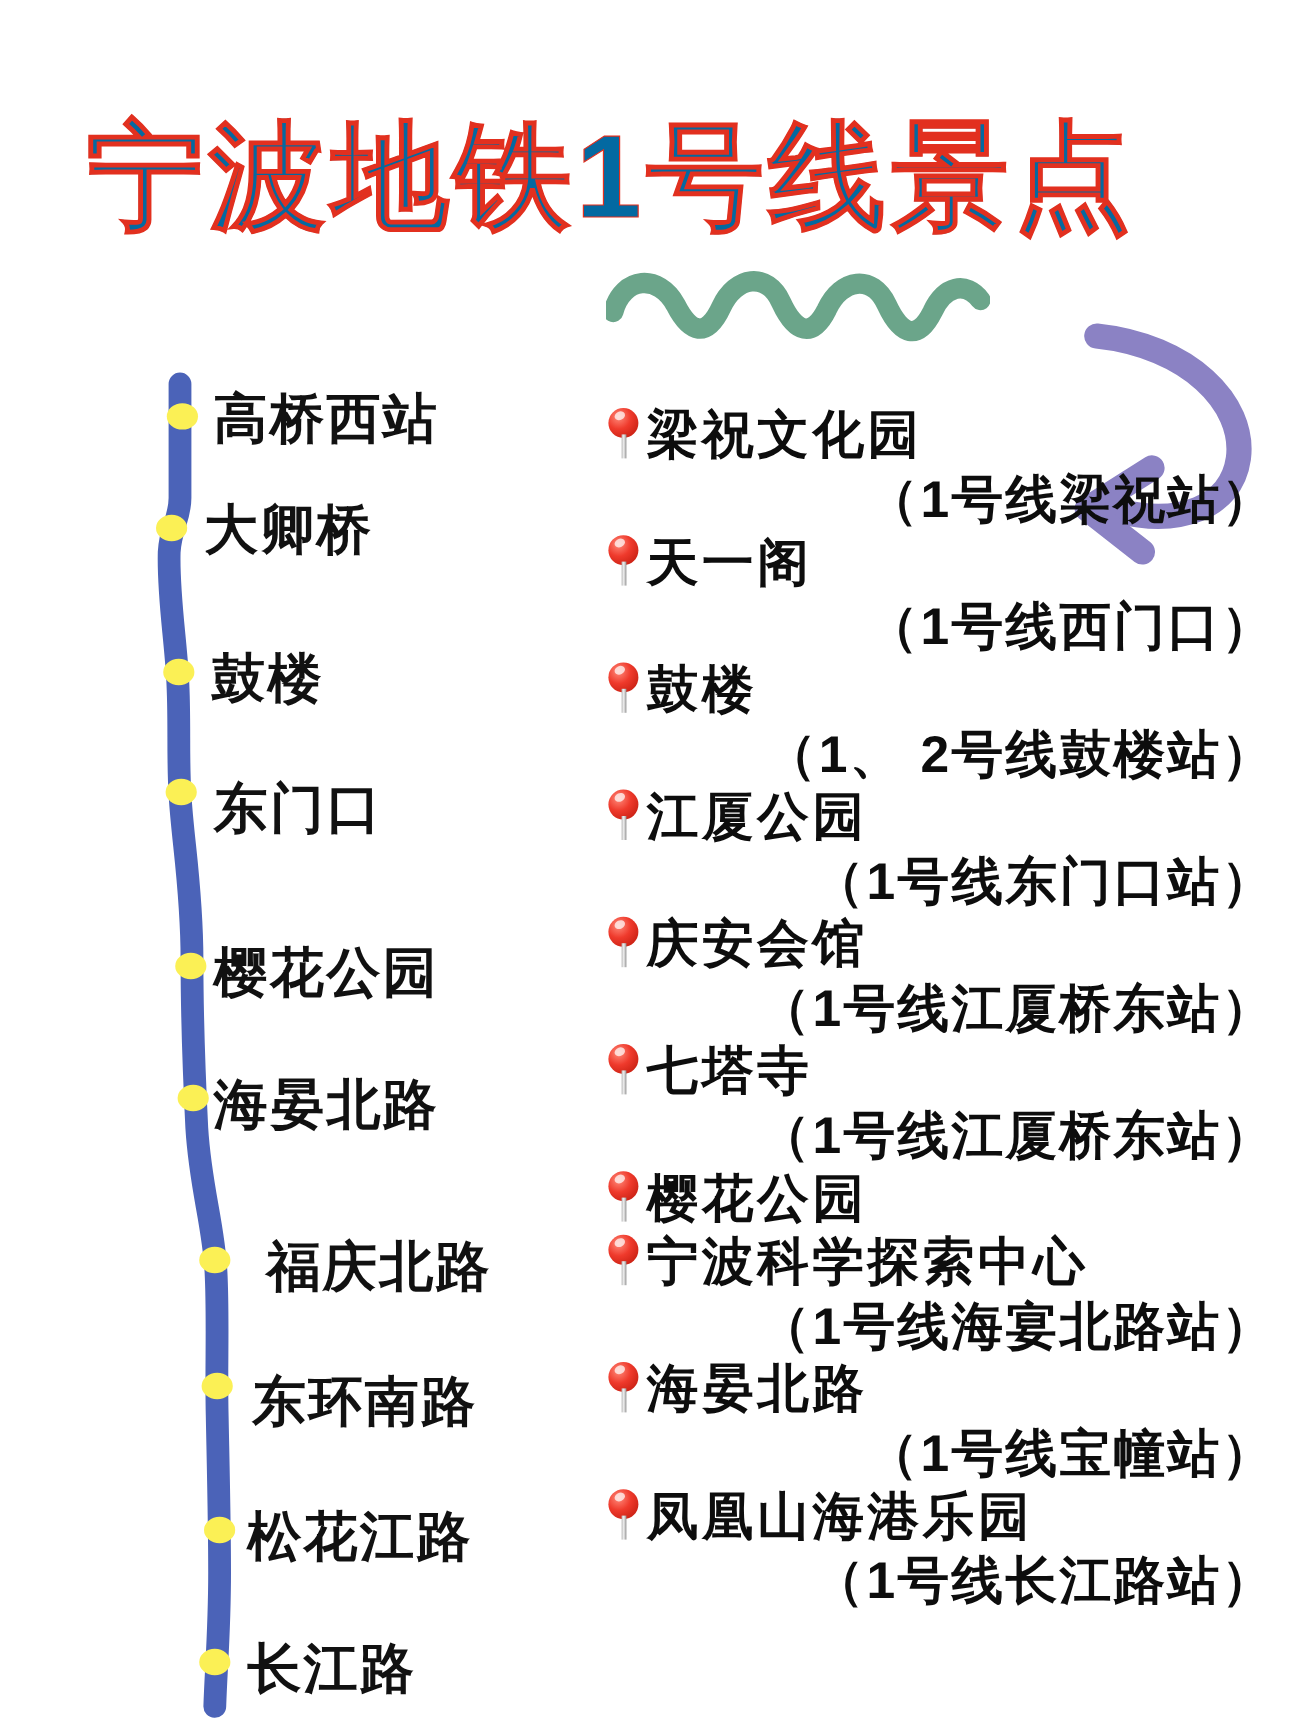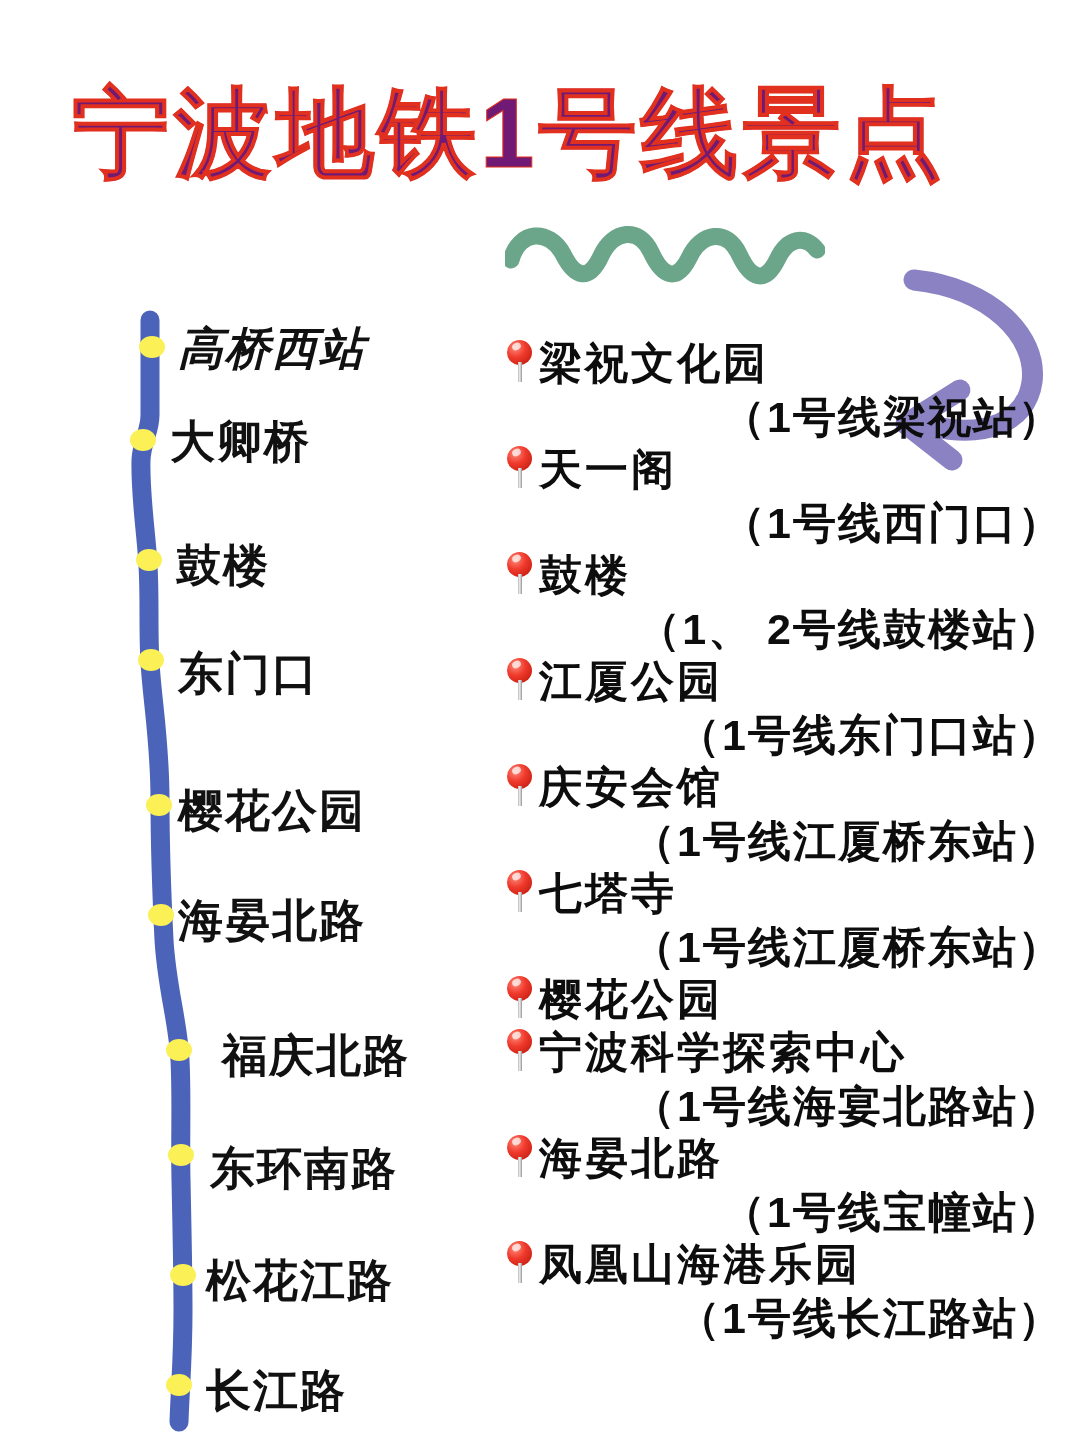--- a/index.html
+++ b/index.html
@@ -12,25 +12,25 @@
     height: 1440px;
     position: relative;
     overflow: hidden;
     font-family: "Liberation Sans", "DejaVu Sans", sans-serif;
   }
 
   
   #title {
     position: absolute;
     left: 72px;
-    top: 82px;
+    top: 96px;
     width: 960px;
     font-size: 98px;
     font-weight: bold;
-    color: #701a75;
+    color: #0369a1;
     letter-spacing: 4px;
     line-height: 1.05;
     white-space: nowrap;
     -webkit-text-stroke: 1px #e2301f;
   }
 
   
   #squiggle {
     position: absolute;
     left: 505px;
@@ -172,21 +172,21 @@
   <svg id="line-svg" viewBox="0 0 370 1140" preserveAspectRatio="none">
     <path d="M30 20 L30 115 C30 132, 22 140, 21 160 C20 195, 26 230, 28 265
              C30 300, 28 330, 30 362 C32 400, 40 440, 40 500
              C40 560, 42 600, 44 640 C47 690, 58 720, 60 760
              C62 800, 60 840, 61 880 C62 930, 63 970, 63 1010
              C63 1060, 60 1090, 59 1122" fill="none" stroke="#4b63b8" stroke-width="19" stroke-linecap="round"></path>
   </svg>
 
   <div class="station">
     <div class="station-dot" style="left:19px; top:36px;"></div>
-    <div class="station-label" style="left:58px; top:26px;font-style:italic;">高桥西站</div>
+    <div class="station-label" style="left:58px; top:26px;">高桥西站</div>
   </div>
   <div class="station">
     <div class="station-dot" style="left:10px; top:129px;"></div>
     <div class="station-label" style="left:50px; top:119px;">大卿桥</div>
   </div>
   <div class="station">
     <div class="station-dot" style="left:16px; top:249px;"></div>
     <div class="station-label" style="left:56px; top:243px;">鼓楼</div>
   </div>
   <div class="station">
@@ -200,21 +200,21 @@
   <div class="station">
     <div class="station-dot" style="left:28px; top:604px;"></div>
     <div class="station-label" style="left:58px; top:598px;">海晏北路</div>
   </div>
   <div class="station">
     <div class="station-dot" style="left:46px; top:739px;"></div>
     <div class="station-label" style="left:78px; top:733px;margin-left:24px;">福庆北路</div>
   </div>
   <div class="station">
     <div class="station-dot" style="left:48px; top:844px;"></div>
-    <div class="station-label" style="left:90px; top:846px;">东环南路</div>
+    <div class="station-label" style="left:90px; top:846px;font-family:Liberation Serif, serif;">东环南路</div>
   </div>
   <div class="station">
     <div class="station-dot" style="left:50px; top:964px;"></div>
     <div class="station-label" style="left:86px; top:958px;">松花江路</div>
   </div>
   <div class="station">
     <div class="station-dot" style="left:46px; top:1074px;"></div>
     <div class="station-label" style="left:86px; top:1068px;">长江路</div>
   </div>
 </div>

